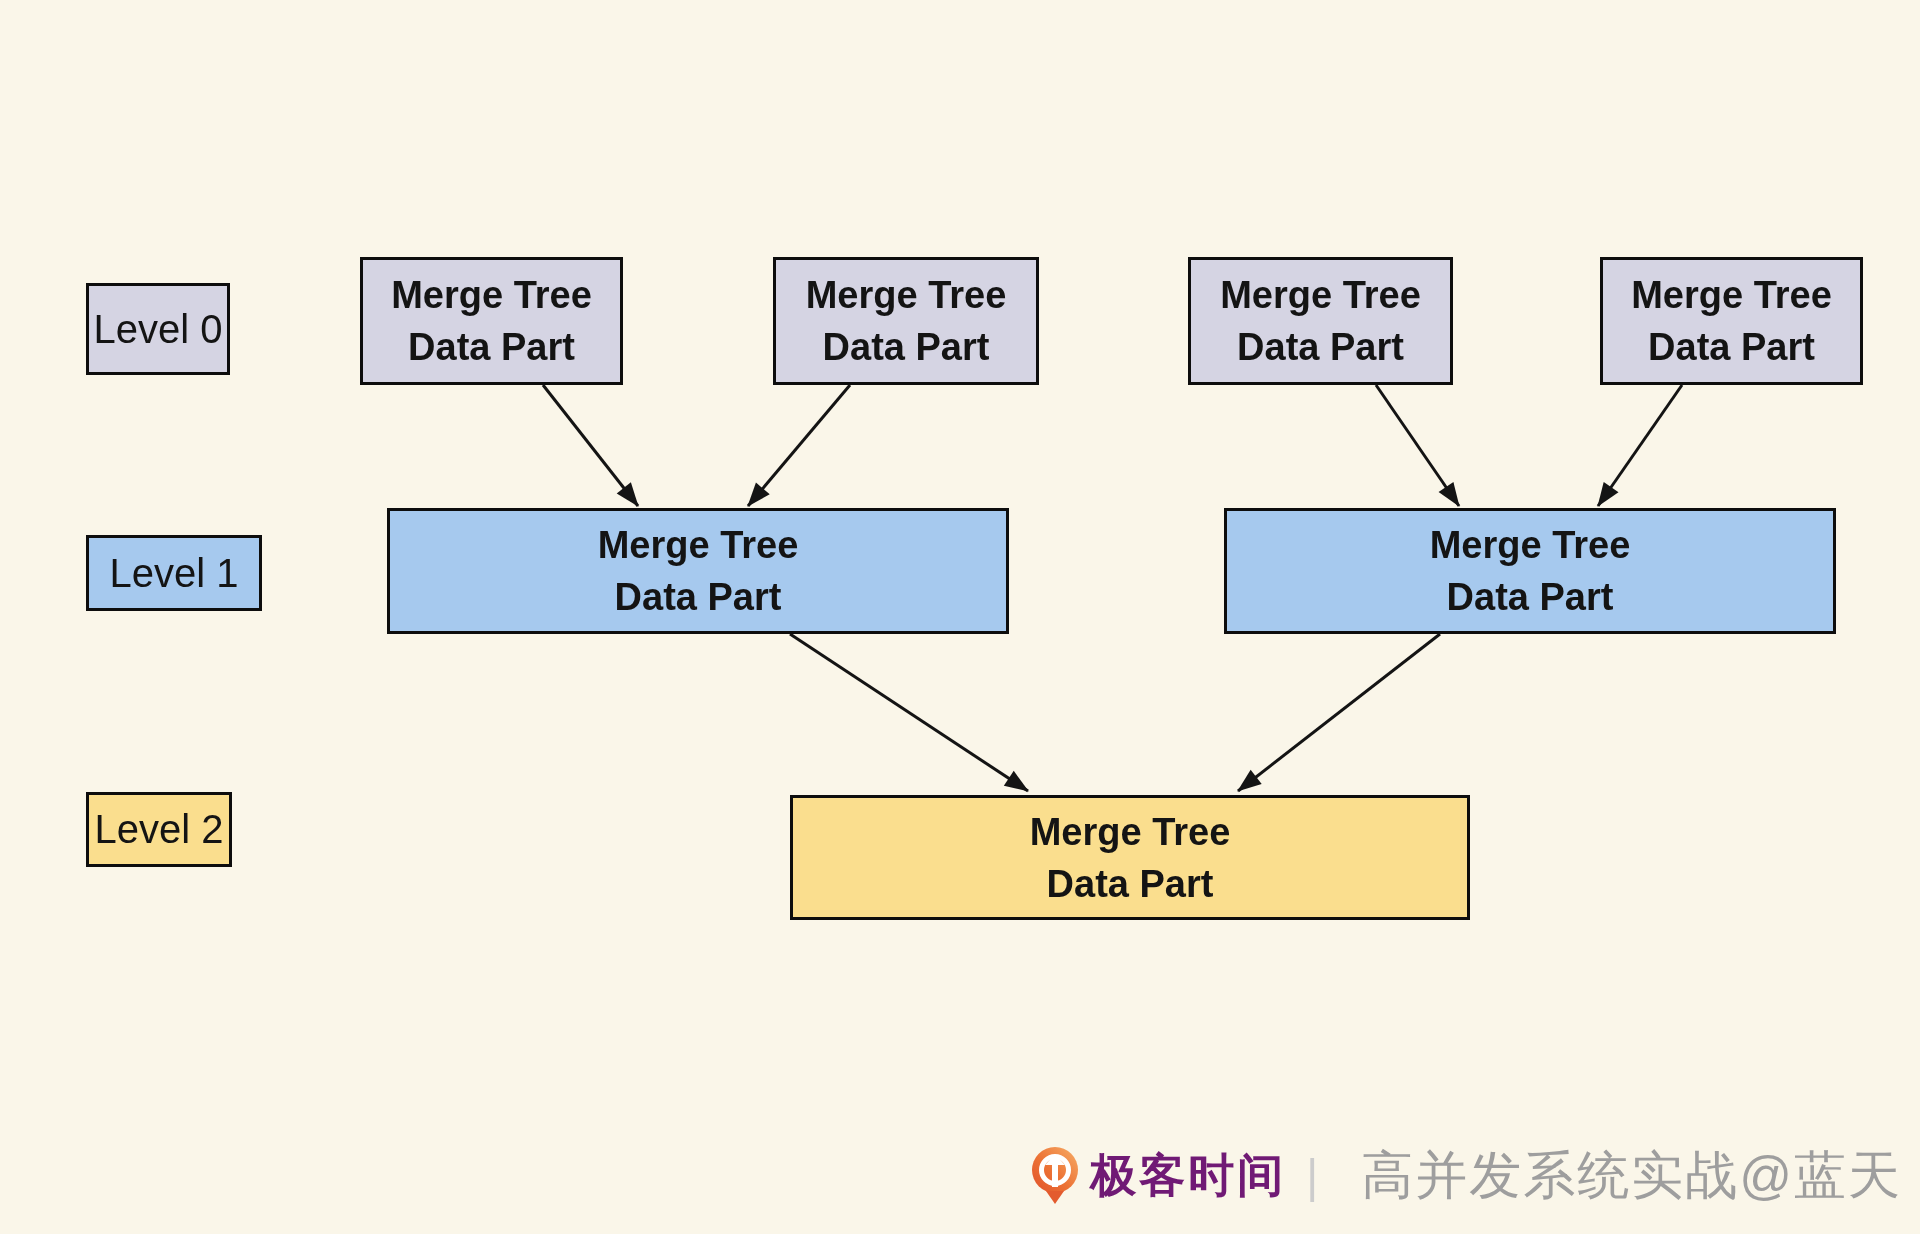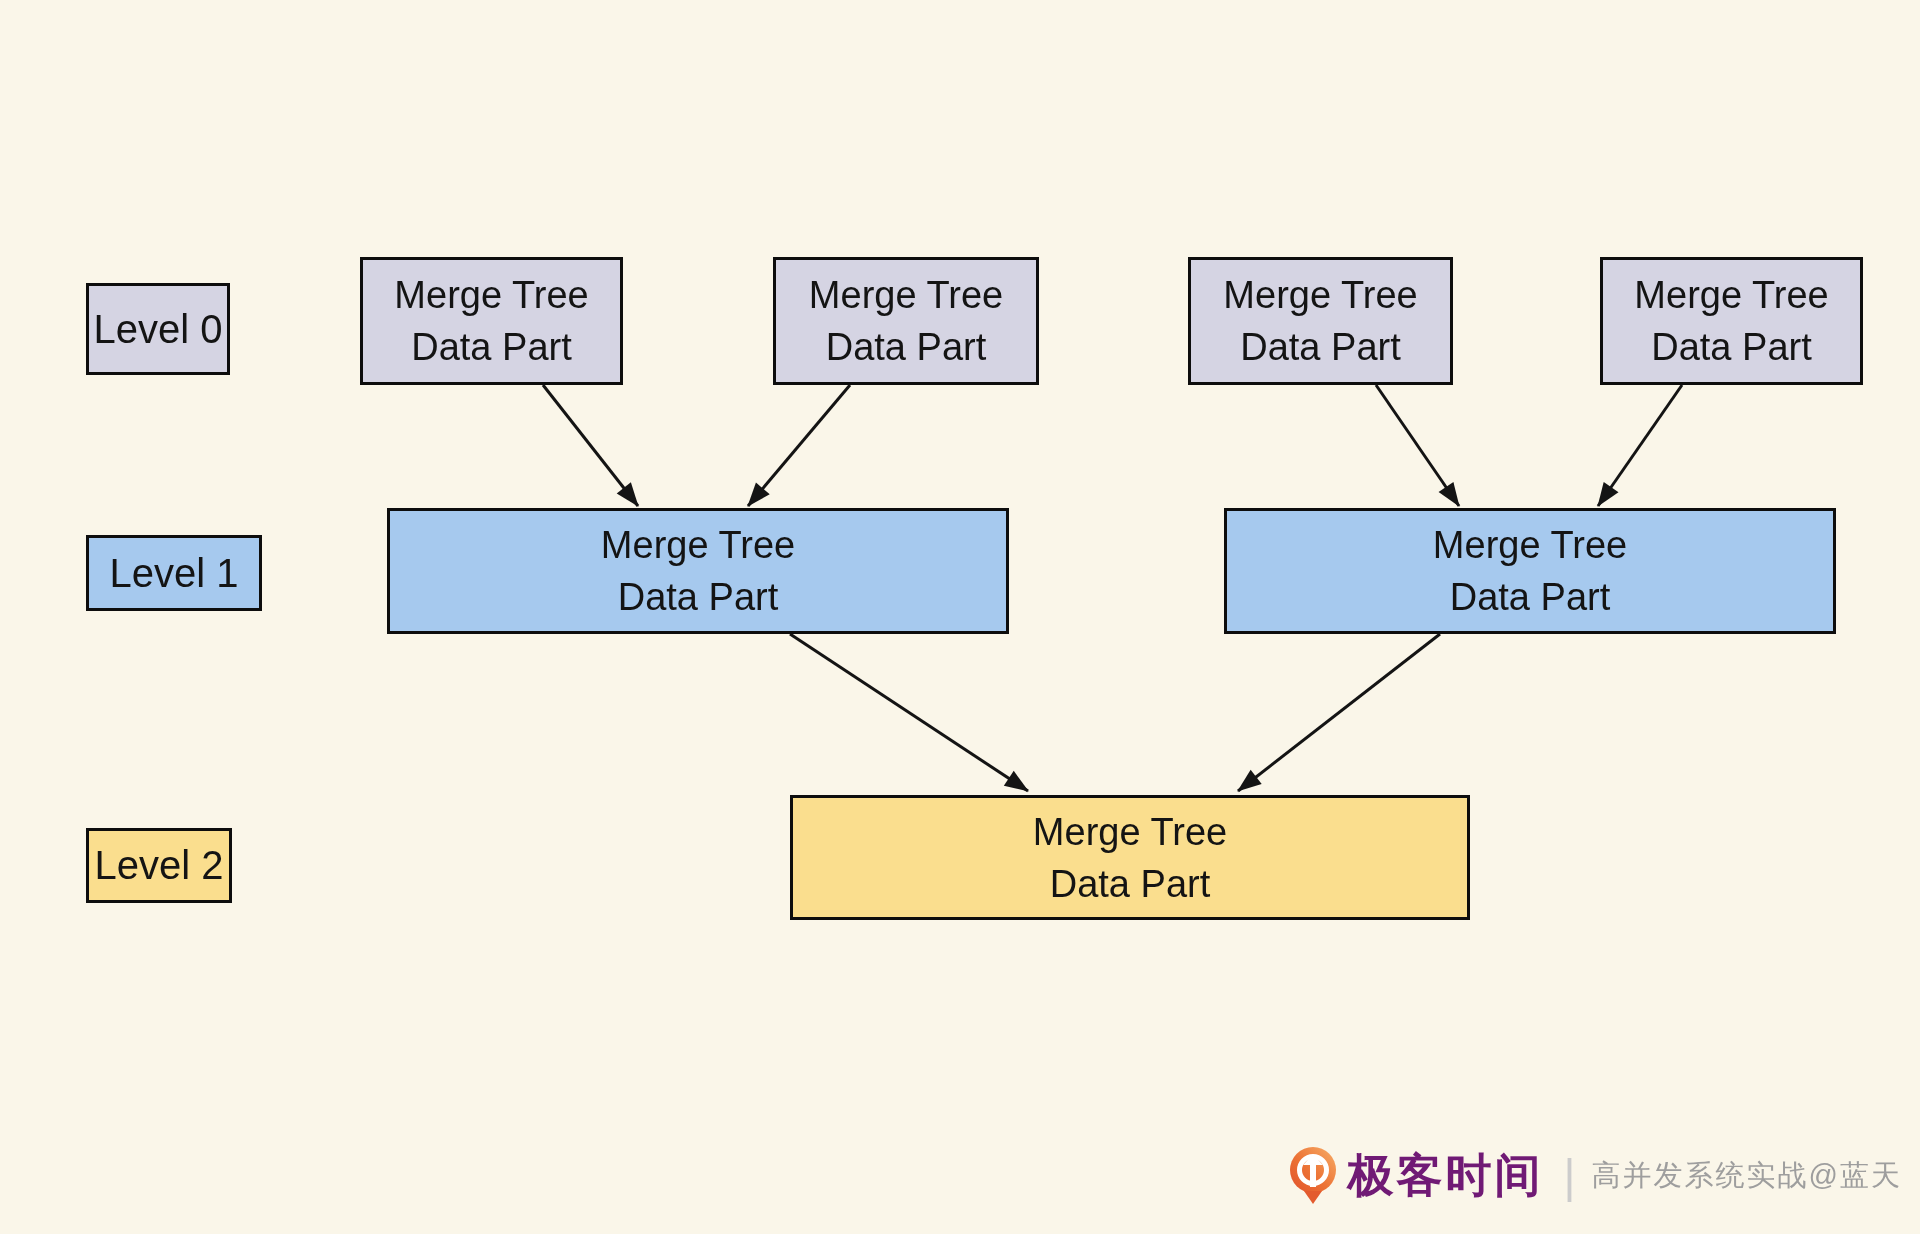--- a/index.html
+++ b/index.html
@@ -25,20 +25,21 @@
     box-sizing: border-box;
     display: flex;
     flex-direction: column;
     align-items: center;
     justify-content: center;
     color: #141414;
     font-size: 38px;
     line-height: 52px;
     text-align: right;
     white-space: nowrap;
+    font-weight: bold;
   }
   .legend-box {
     position: absolute;
     border: 3px solid #0d0d0d;
     box-sizing: border-box;
     display: flex;
     align-items: center;
     justify-content: center;
     color: #141414;
     font-size: 40px;
@@ -102,24 +103,25 @@
     white-space: nowrap;
     text-align: center;
   }
   .wm-divider {
     font-size: 46px;
     font-weight: 300;
     color: #CCCCCC;
     margin: 0 16px 0 20px;
   }
   .wm-course {
-    font-size: 29px;
+    font-size: 52px;
     color: #9E9E9E;
     letter-spacing: 2px;
     white-space: nowrap;
+    margin-left: 27px;
   }
 </style>
 </head>
 <body>
 
 <div id="canvas">
 
   <svg id="arrow-layer" viewBox="0 0 1920 1234" xmlns="http://www.w3.org/2000/svg">
     <defs>
       <marker id="arrowhead" markerUnits="userSpaceOnUse" markerWidth="26" markerHeight="22" refX="24" refY="11" orient="auto">
@@ -134,21 +136,21 @@
       <line x1="1440" y1="634" x2="1238" y2="791" stroke="#141414" stroke-width="3" marker-end="url(#arrowhead)"></line>
     </svg>
 
   <div id="legend-container">
       <div class="legend-box" style="left: 86px; top: 283px; width: 144px; height: 92px; background: rgb(213, 212, 227);">
         <span>Level 0</span>
       </div>
       <div class="legend-box" style="left: 86px; top: 535px; width: 176px; height: 76px; background: rgb(166, 201, 238);">
         <span>Level 1</span>
       </div>
-      <div class="legend-box" style="left: 86px; top: 828px; width: 146px; height: 75px; background: rgb(250, 222, 142);">
+      <div class="legend-box" style="left: 86px; top: 792px; width: 146px; height: 75px; background: rgb(250, 222, 142);">
         <span>Level 2</span>
       </div>
     </div>
   <div id="node-container">
       <div class="node" style="left: 360px; top: 257px; width: 263px; height: 128px; background: rgb(213, 212, 227);">
         <span>Merge Tree</span>
         <span>Data Part</span>
       </div>
       <div class="node" style="left: 773px; top: 257px; width: 266px; height: 128px; background: rgb(213, 212, 227);">
         <span>Merge Tree</span>

